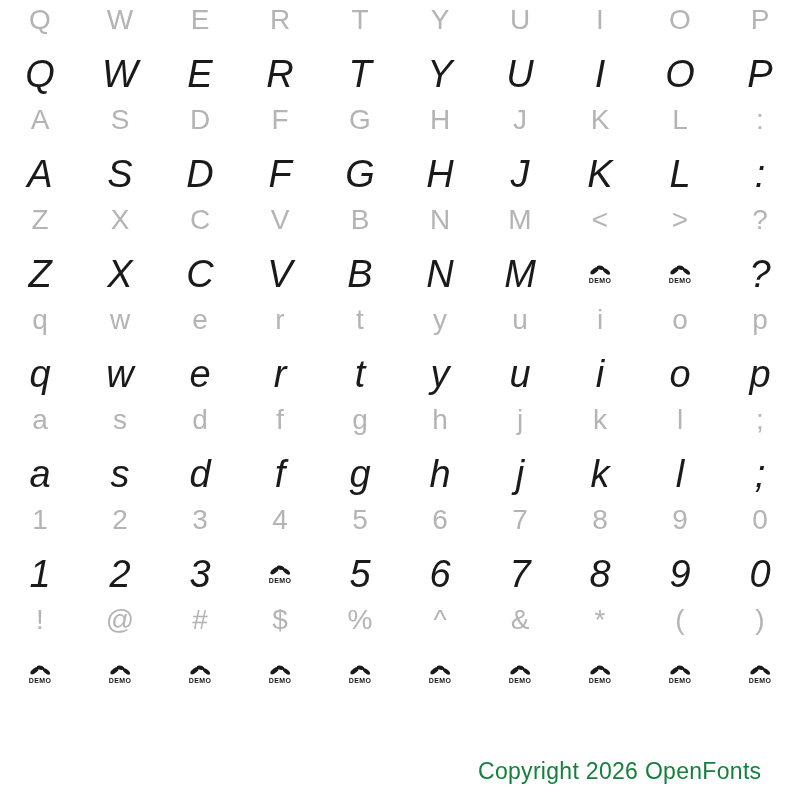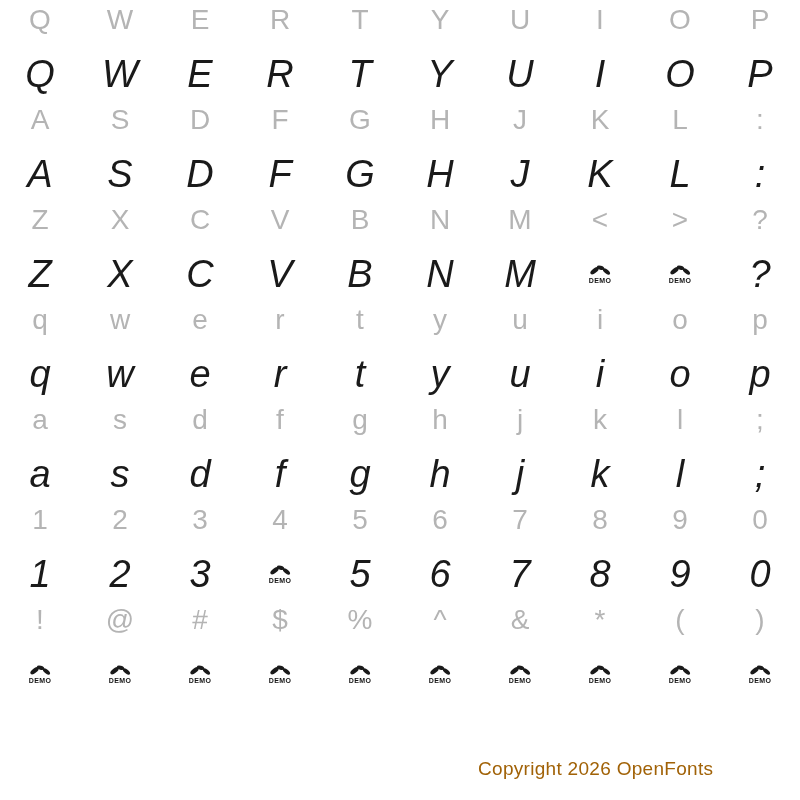--- a/index.html
+++ b/index.html
@@ -66,23 +66,23 @@
     font-weight: 700;
     letter-spacing: 0.4px;
     color: #141414;
     line-height: 1;
     font-style: normal;
   }
   .copyright {
     position: absolute;
     top: 757px;
     left: 478px;
-    font-size: 19px;
+    font-size: 23px;
     line-height: 1.3;
-    color: #a16207;
+    color: #15803d;
     letter-spacing: 0.3px;
     white-space: nowrap;
   }
 </style>
 </head>
 <body>
 
 <div class="charmap-grid">
     <div class="cell">
       <span class="ref">Q</span>

